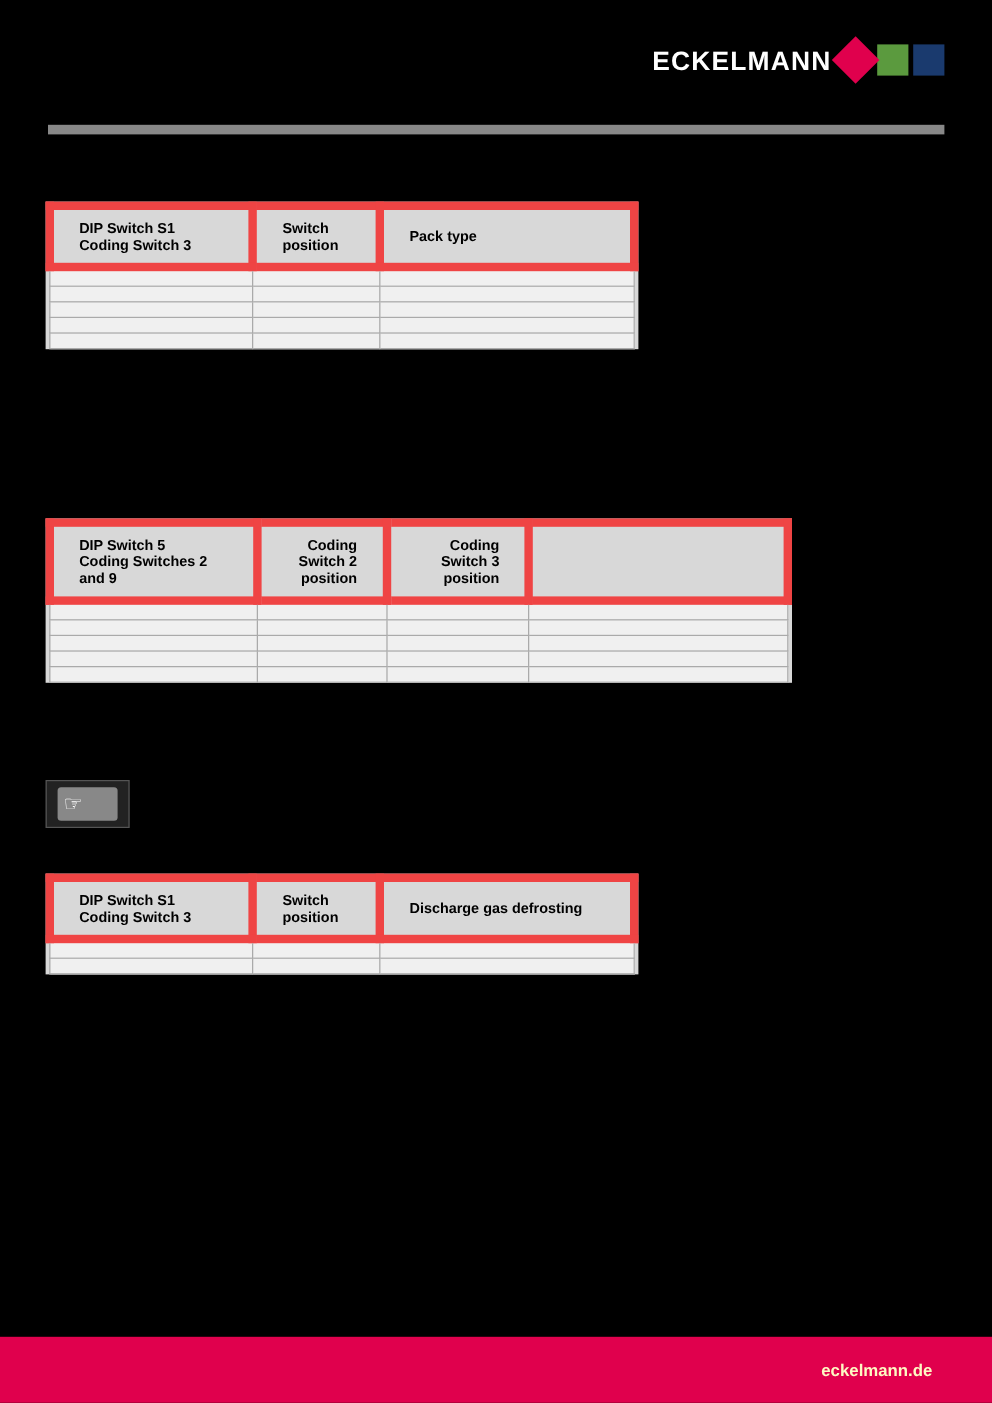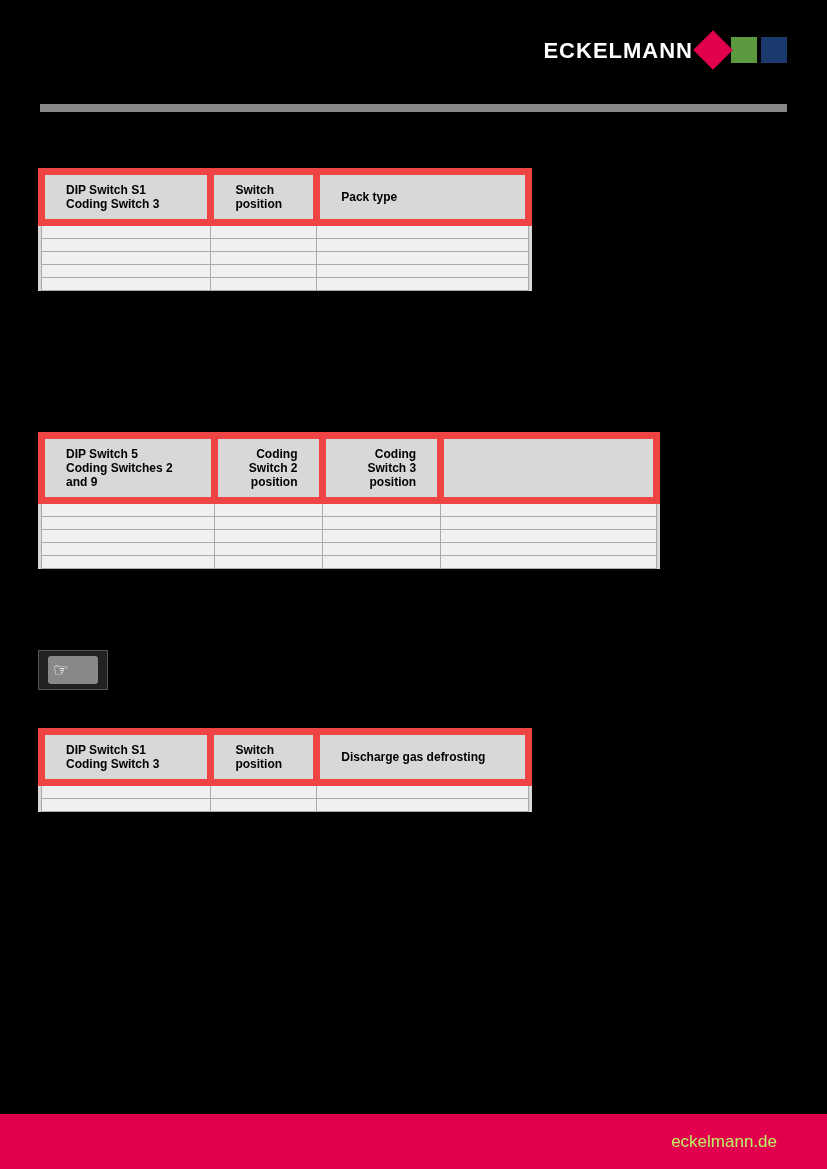--- a/index.html
+++ b/index.html
@@ -180,23 +180,23 @@
       right: 0;
       height: 55px;
       background: #e0004d;
       display: flex;
       align-items: center;
       justify-content: flex-end;
       padding-right: 50px;
     }
 
     .footer-text {
-      color: #bef264;
-      font-size: 17px;
-      font-weight: normal;
+      color: #fef9c3;
+      font-size: 14px;
+      font-weight: bold;
     }
   </style>
 </head>
 <body>
 
 <div class="header">
   <div class="logo-container">
     <span class="logo-text">ECKELMANN</span>
     <div class="logo-shapes">
       <div class="logo-diamond"></div>

